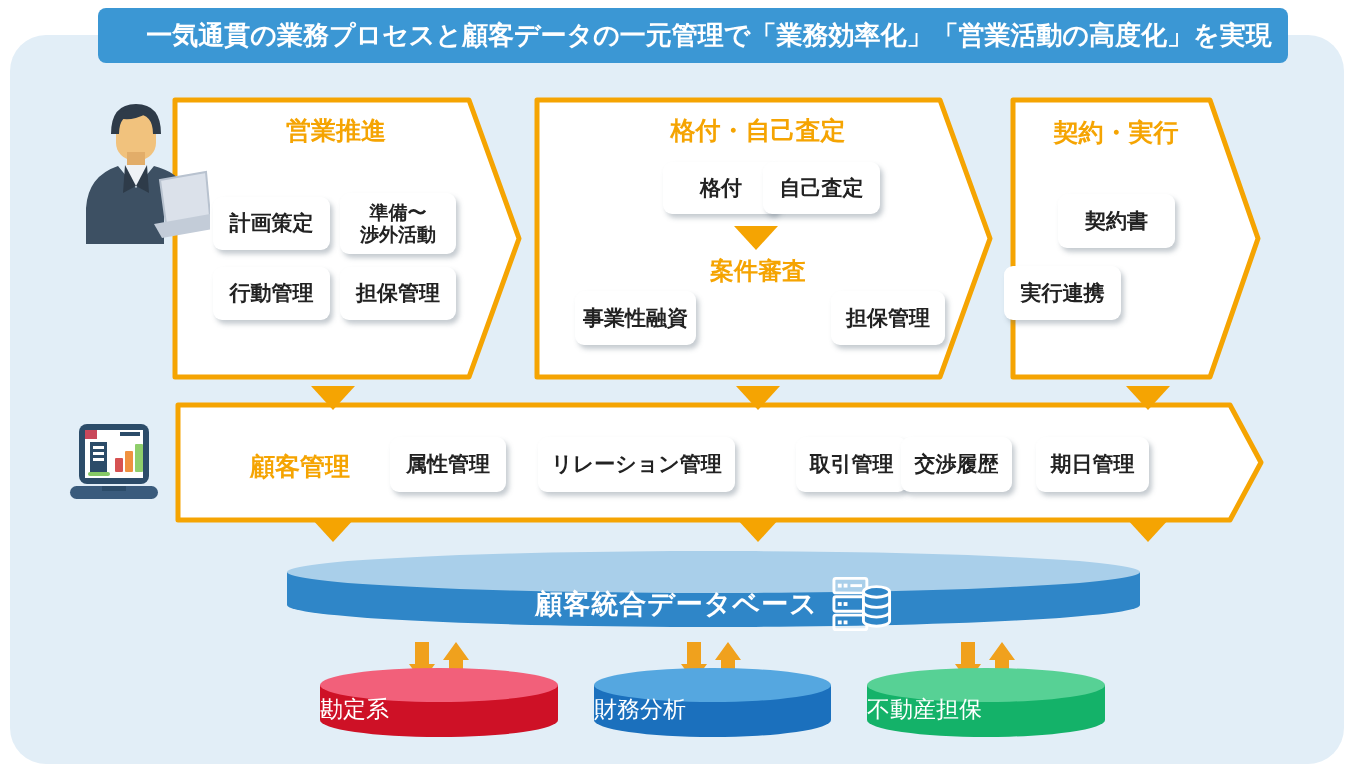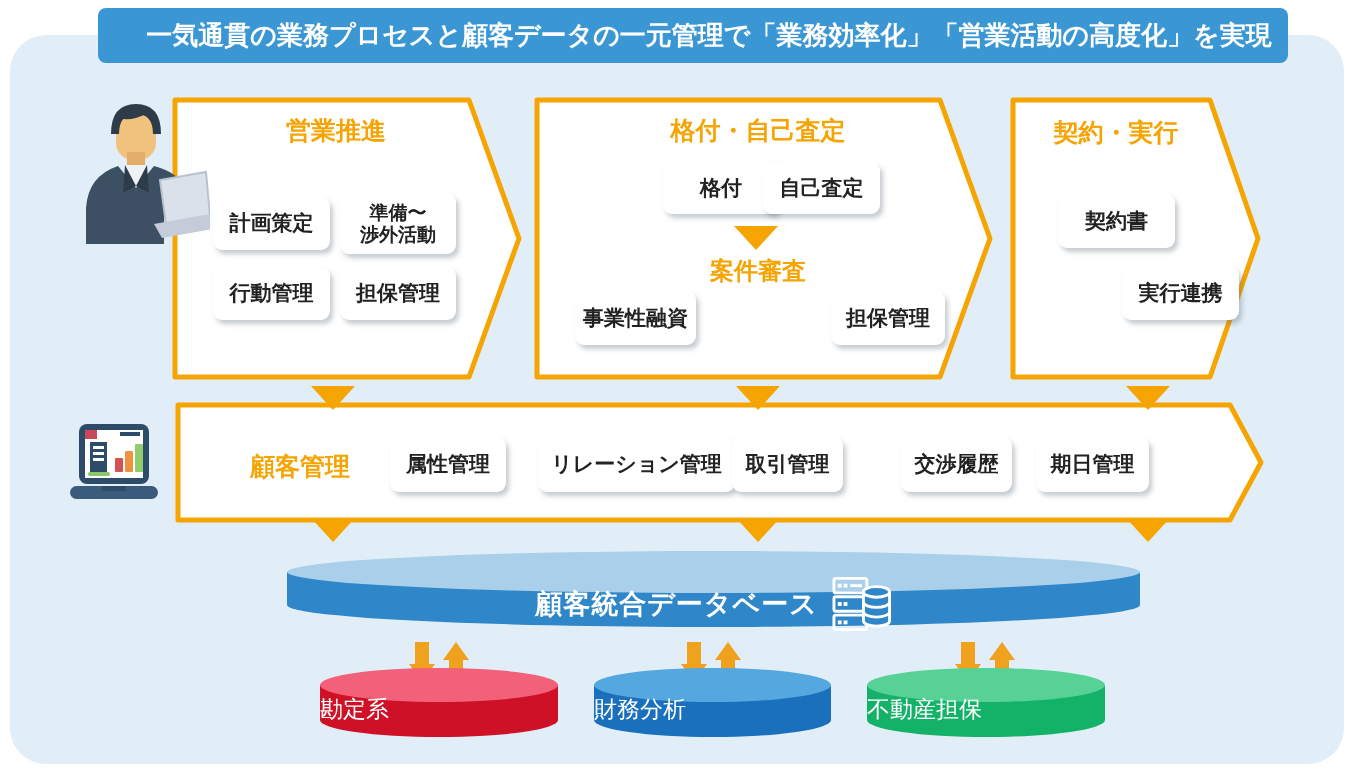--- a/index.html
+++ b/index.html
@@ -89,34 +89,34 @@
     <div class="pbox" style="left:763px;top:162px;width:117px;height:52px;">自己査定</div>
     <div class="tri" style="left:734px;top:226px;"></div>
     <div class="stage-title" style="left:658px;top:255px;width:200px;font-size:24px;">案件審査</div>
     <div class="pbox" style="left:575px;top:291px;width:121px;height:54px;">事業性融資</div>
     <div class="pbox" style="left:831px;top:291px;width:114px;height:54px;">担保管理</div>
   </div>
 
   <div class="layer">
     <div class="stage-title" style="left:1016px;top:116px;width:200px;">契約・実行</div>
     <div class="pbox" style="left:1058px;top:194px;width:117px;height:54px;">契約書</div>
-    <div class="pbox" style="left:1122px;top:266px;width:117px;height:54px;">実行連携</div>
+    <div class="pbox" style="left:1004px;top:266px;width:117px;height:54px;">実行連携</div>
   </div>
 
   <div class="layer">
     <div class="tri" style="left:311px;top:386px;"></div>
     <div class="tri" style="left:736px;top:386px;"></div>
     <div class="tri" style="left:1126px;top:386px;"></div>
   </div>
 
   <div class="layer">
     <div class="stage-title" style="left:240px;top:450px;width:120px;">顧客管理</div>
     <div class="pbox" style="left:538px;top:437px;width:197px;height:55px;">リレーション管理</div>
     <div class="pbox" style="left:390px;top:437px;width:116px;height:55px;">属性管理</div>
-    <div class="pbox" style="left:732px;top:437px;width:111px;height:55px;">取引管理</div>
+    <div class="pbox" style="left:796px;top:437px;width:111px;height:55px;">取引管理</div>
     <div class="pbox" style="left:901px;top:437px;width:111px;height:55px;">交渉履歴</div>
     <div class="pbox" style="left:1036px;top:437px;width:113px;height:55px;">期日管理</div>
   </div>
 
   <div class="layer">
     <div class="tri" style="left:311px;top:518px;"></div>
     <div class="tri" style="left:736px;top:518px;"></div>
     <div class="tri" style="left:1126px;top:518px;"></div>
   </div>
 

